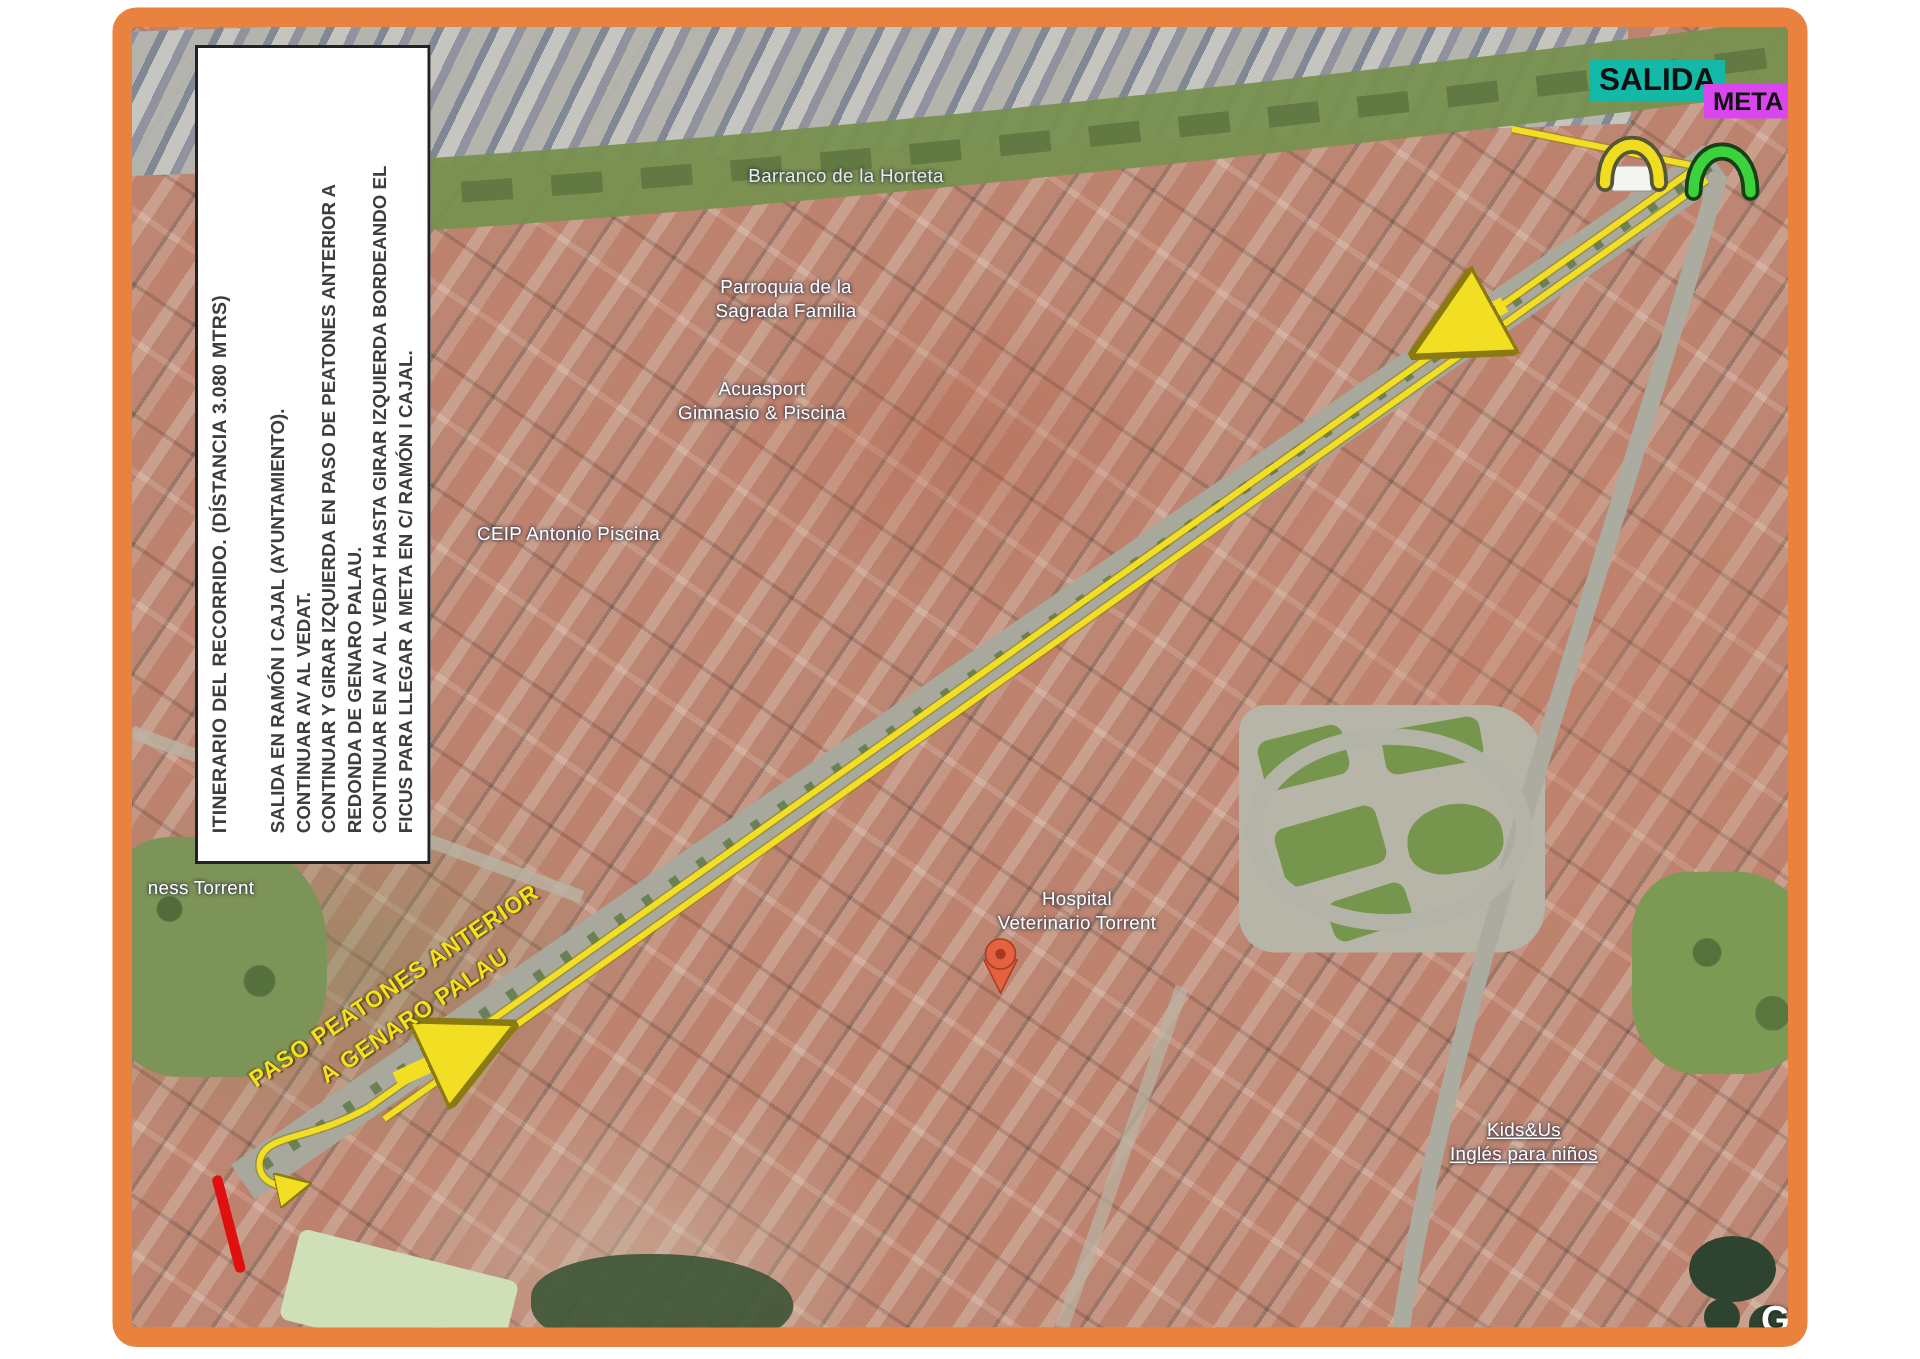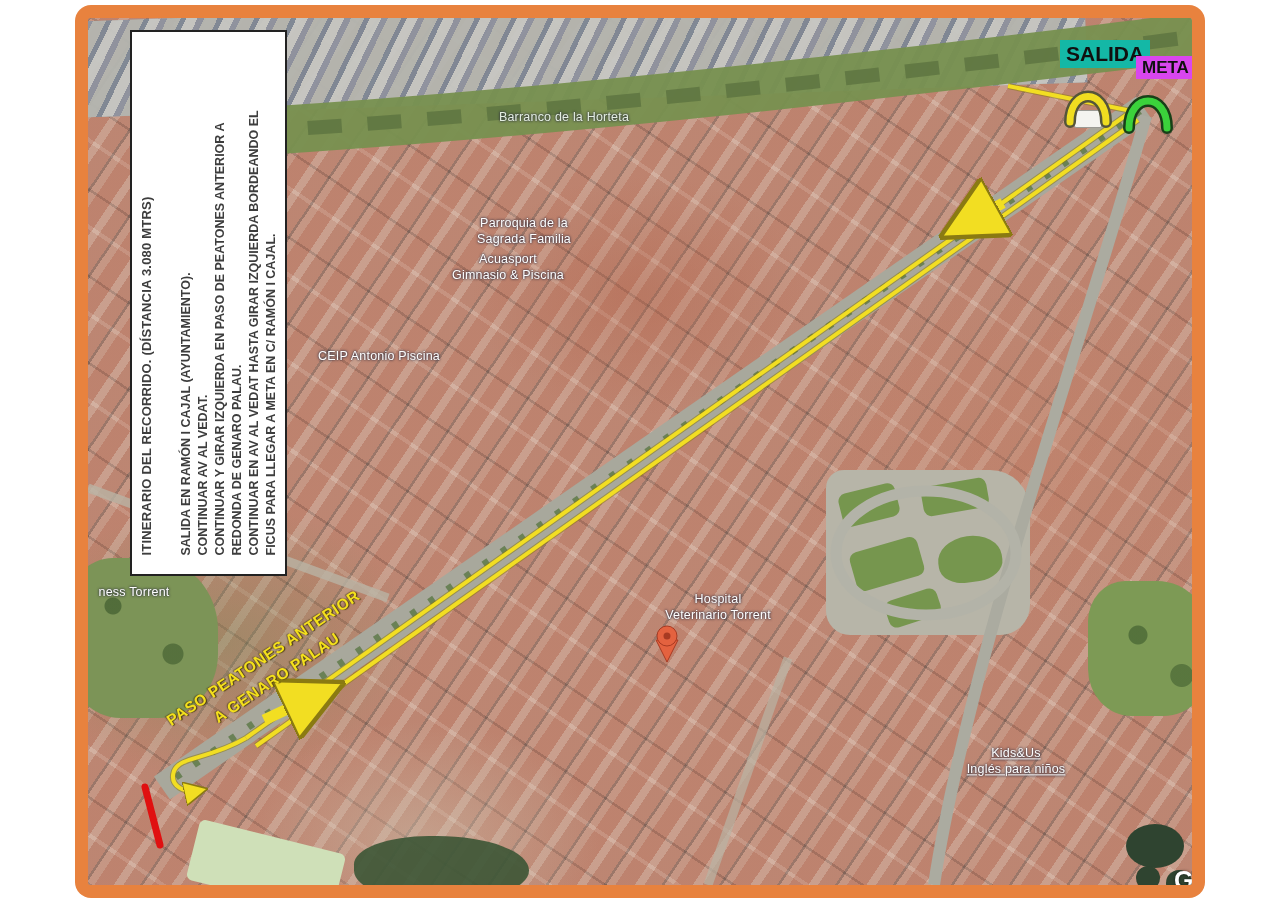--- a/index.html
+++ b/index.html
@@ -45,21 +45,21 @@
 
   
   .hall{position:absolute;left:986px;top:92px;width:26px;height:16px;background:#f4f4f0;
     border:1px solid #9a9a94;border-radius:2px;z-index:4;}
 
   
   .maplbl{position:absolute;transform:translate(-50%,-50%);color:#ffffff;font-size:12.5px;
     line-height:1.25;text-align:center;white-space:pre-line;z-index:5;letter-spacing:.2px;
     text-shadow:0 0 3px rgba(45,45,65,.95),0 0 2px rgba(45,45,65,.9);padding-left:32px;}
   #lbl-barranco{left:460px;top:100px;color:#e4efe2;}
-  #lbl-parroquia{left:420px;top:182px;margin-top:32px;}
+  #lbl-parroquia{left:420px;top:182px;}
   #lbl-acuasport{left:404px;top:250px;}
   #lbl-ceip{left:275px;top:339px;}
   #lbl-hospital{left:585px;top:590px;margin-left:29px;}
   #lbl-escuela{left:1024px;top:430px;}
   #lbl-kidsus{left:912px;top:744px;text-decoration:underline;}
   #lbl-fitness{left:30px;top:575px;}
 
   
   .badge{position:absolute;font-weight:bold;color:#101010;padding:1px 6px;z-index:8;line-height:1.25;}
   .badge-start{left:972px;top:22px;font-size:21px;background:#14b8a6;}

